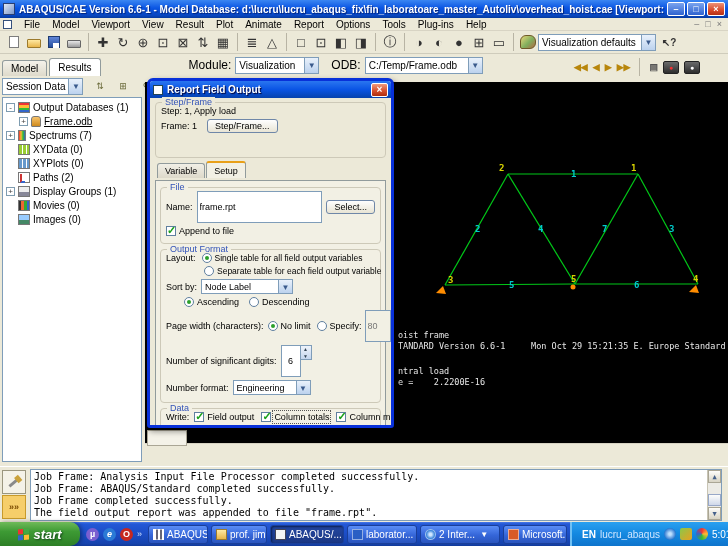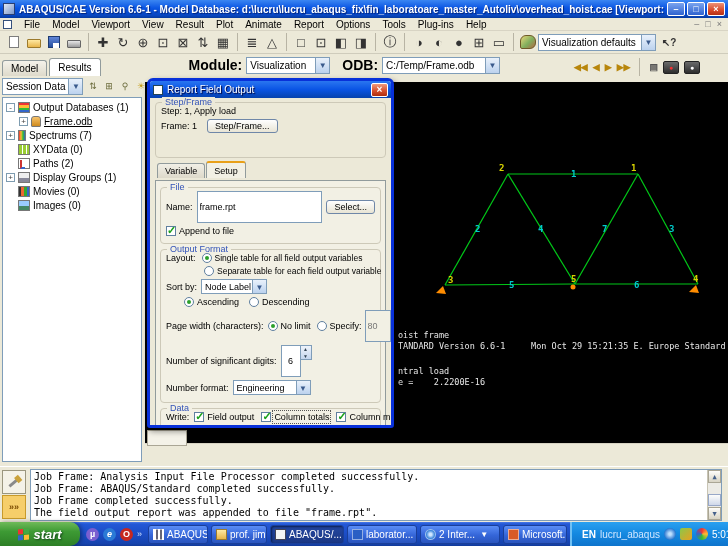--- a/index.html
+++ b/index.html
@@ -36,28 +36,28 @@
   .combo{height:17px;background:#fff;border:1px solid #7F9DB9;display:flex;align-items:center;font-size:10px;}
   .combo .cval{padding:0 3px;white-space:nowrap;overflow:hidden;flex:1;}
   .combo .carr{width:14px;height:100%;background:linear-gradient(180deg,#e9f1fb,#bcd2ee);border-left:1px solid #7F9DB9;color:#3a5a8c;font-size:8px;text-align:center;line-height:15px;flex:none;}
   .palette{width:16px;height:14px;border-radius:6px 6px 6px 2px;background:linear-gradient(135deg,#e8d77a,#7fae5d 55%,#b06a43);border:1px solid #6f5a28;flex:none;}
 
   
   .ctxbar{position:absolute;left:0;top:54px;width:728px;height:22px;background:#ECE9D8;display:flex;align-items:flex-end;}
   .xtab{height:16px;padding:0 8px;font-size:10px;border:1px solid #919B9C;border-bottom:none;border-radius:3px 3px 0 0;background:linear-gradient(180deg,#f4f2ea,#dedacb);display:flex;align-items:center;margin-left:2px;}
   .xtab.active{background:#fff;height:18px;font-weight:normal;}
   .ctxfields{display:flex;align-items:center;height:22px;margin-left:88px;gap:4px;}
-  .ctxlabel{font-size:14px;font-weight:bold;}
+  .ctxlabel{font-size:12px;}
   .animctl{display:flex;align-items:center;gap:5px;margin-left:auto;color:#b8860b;font-size:9px;font-weight:bold;}
   .cambtn{width:16px;height:13px;background:linear-gradient(180deg,#6a6a6a,#2e2e2e);border:1px solid #222;border-radius:2px;color:#fff;font-size:7px;line-height:11px;text-align:center;flex:none;}
 
   
   .main{position:absolute;left:0;top:76px;width:728px;height:390px;background:#ECE9D8;}
   .treepanel{position:absolute;left:0;top:0;width:145px;height:390px;}
-  .treehdr{display:flex;align-items:center;padding:2px 2px 0 2px;gap:3px;}
+  .treehdr{display:flex;align-items:center;padding:2px 2px 0 2px;gap:10px;}
   .treehdr .combo{width:98px;}
   .hicon{width:13px;height:13px;font-size:9px;color:#6a6a3a;text-align:center;line-height:13px;flex:none;}
   .treebox{position:absolute;left:2px;top:21px;width:140px;height:365px;background:#fff;border:1px solid #7F9DB9;overflow:hidden;padding-top:2px;}
   .trow{display:flex;align-items:center;height:14px;font-size:10px;white-space:nowrap;}
   .exp{width:9px;height:9px;border:1px solid #7e9cb0;background:#fff;font-size:8px;line-height:7px;text-align:center;color:#444;margin-right:3px;flex:none;}
   .ticon{width:12px;height:11px;margin-right:3px;border:1px solid #777;flex:none;}
   .ti-rainbow{background:linear-gradient(180deg,#e33 0 25%,#fb3 25% 50%,#3b3 50% 75%,#36c 75% 100%);}
   .ti-lock{background:linear-gradient(180deg,#f7c36a,#cf8a1e);border-radius:3px 3px 1px 1px;width:10px;}
   .ti-spec{background:linear-gradient(90deg,#e33,#fb3,#3b3,#36c);width:8px;}
   .ti-grid{background:repeating-linear-gradient(90deg,#9c3 0 3px,#fff 3px 4px),#cfe09a;}
@@ -74,21 +74,21 @@
   .vline{position:absolute;color:#e8e8e8;font-family:"DejaVu Sans Mono",monospace;font-size:8.5px;white-space:pre;}
   .elbl,.nlbl{font-family:"DejaVu Sans Mono",monospace;font-size:9px;font-weight:bold;}
   .vstrip{position:absolute;left:0;top:367px;width:583px;height:23px;background:#ECE9D8;border-top:1px solid #d6d2c2;}
   .vtab{position:absolute;left:2px;top:-14px;width:40px;height:16px;background:#F4F2E8;border:1px solid #aaa695;}
 
   
   .dialog{position:absolute;left:147px;top:78px;width:247px;height:350px;background:#ECE9D8;
     border:3px solid #0831D9;border-radius:6px 6px 3px 3px;box-shadow:2px 3px 6px rgba(0,0,0,.45);overflow:hidden;}
   .dtitle{height:17px;background:linear-gradient(180deg,#2a76f0 0%,#0a54e4 50%,#0642ad 100%);display:flex;align-items:center;color:#fff;padding:0 3px;}
   .dtitle .dicon{width:10px;height:10px;background:#fff;border:1px solid #245;margin-right:4px;flex:none;}
-  .dtitle .dtext{font-size:10px;font-weight:normal;flex:1;text-shadow:1px 1px 1px #003;}
+  .dtitle .dtext{font-size:10px;font-weight:bold;flex:1;text-shadow:1px 1px 1px #003;}
   .dclose{width:17px;height:14px;border:1px solid #fff;border-radius:2px;background:linear-gradient(180deg,#f09a7c,#d8512e 55%,#ad2d0f);color:#fff;font-size:10px;line-height:12px;text-align:center;font-weight:bold;flex:none;}
   .dbody{padding:4px 5px 3px 5px;font-size:9px;}
   .grp{border:1px solid #cdc9b8;border-radius:4px;position:relative;padding:0 5px 4px 5px;margin-bottom:5px;}
   .grp .gl{position:absolute;top:-6px;left:6px;background:#ECE9D8;padding:0 3px;color:#3353B8;font-size:9px;}
   .drow{display:flex;align-items:center;margin:3px 0;white-space:nowrap;}
   .dbtn{border:1px solid #6f87a8;border-radius:3px;background:linear-gradient(180deg,#fefefe,#e8e4d4);padding:1px 7px;font-size:9px;text-align:center;}
   .dinput{background:#fff;border:1px solid #7F9DB9;height:32px;font-size:9px;font-family:"Liberation Sans",sans-serif;padding:0 2px;}
   .dcombo{height:15px;font-size:9px;}
   .chk{width:10px;height:10px;background:#fff;border:1px solid #5f7f9f;margin-right:3px;flex:none;position:relative;}
   .chk.on::after{content:"✓";position:absolute;left:0px;top:-3px;color:#1aa11a;font-size:11px;font-weight:bold;}
@@ -273,20 +273,24 @@
           <span class="tlabel sel">Frame.odb</span>
         </div>
         <div class="trow" style="padding-left:3px">
           <span class="exp">+</span>
           <span class="ticon ti-spec"></span>
           <span class="tlabel">Spectrums (7)</span>
         </div>
         <div class="trow" style="padding-left:15px">
           <span class="ticon ti-grid"></span>
           <span class="tlabel">XYData (0)</span>
+        </div>
+        <div class="trow" style="padding-left:15px">
+          <span class="ticon ti-grid2"></span>
+          <span class="tlabel">XYPlots (0)</span>
         </div>
         <div class="trow" style="padding-left:15px">
           <span class="ticon ti-path"></span>
           <span class="tlabel">Paths (2)</span>
         </div>
         <div class="trow" style="padding-left:3px">
           <span class="exp">+</span>
           <span class="ticon ti-dg"></span>
           <span class="tlabel">Display Groups (1)</span>
         </div>
@@ -454,21 +458,21 @@
             <span>Layout:</span>
             <span class="rad on" style="margin-left:6px"></span>
             <span style="font-size:8.5px">Single table for all field output variables</span>
           </div>
           <div class="drow" style="padding-left:38px">
             <span class="rad"></span>
             <span style="font-size:8.5px">Separate table for each field output variable</span>
           </div>
           <div class="drow">
             <span>Sort by:</span>
-            <span class="combo dcombo" style="width:66px;margin-left:4px">
+            <span class="combo dcombo" style="width:92px;margin-left:4px">
               <span class="cval">Node Label</span>
               <span class="carr">▼</span>
             </span>
           </div>
           <div class="drow" style="padding-left:18px">
             <span class="rad on"></span>
             <span>Ascending</span>
             <span class="rad" style="margin-left:10px"></span>
             <span>Descending</span>
           </div>

